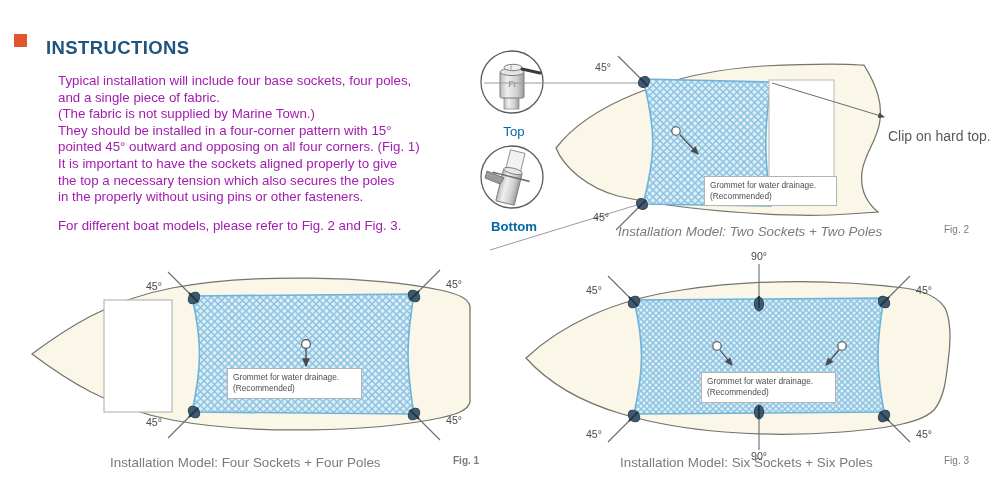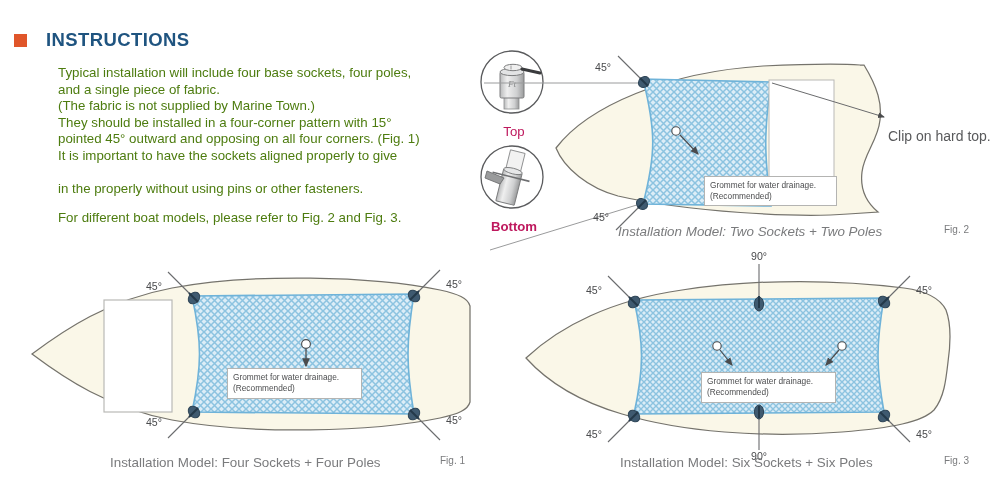--- a/index.html
+++ b/index.html
@@ -9,38 +9,38 @@
     color:#58595b;
   }
   .abs{position:absolute;}
 
   
   #instructions-block{left:14px;top:26px;width:470px;}
   #instr-bullet{
     position:absolute;left:0;top:8px;width:13px;height:13px;background:#e0562a;
   }
   #instr-heading{
-    margin:4px 0 0 32px;font-size:18.5px;font-weight:bold;letter-spacing:.4px;
+    margin:12px 0 0 32px;font-size:18.5px;font-weight:bold;letter-spacing:.4px;
     color:#1f5480;line-height:20px;
   }
   .instr-para{
-    margin:0 0 0 44px;font-size:13.3px;line-height:16.6px;color:#4d7c0f;
+    margin:0 0 0 44px;font-size:13.3px;line-height:16.6px;color:#a21caf;
   }
   #instr-p1{margin-top:15px;}
   #instr-p2{margin-top:0;}
   #instr-p3{margin-top:12px;}
 
   
   .cap{
     font-size:13.4px;color:#7a7b7d;white-space:nowrap;
   }
   .figno{font-size:10px;color:#7a7b7d;white-space:nowrap;}
   .deg{font-size:10.6px;fill:#4a4b4d;}
   .detail-label{
-    font-size:13.2px;color:#be185d;text-align:center;white-space:nowrap;
+    font-size:13.2px;color:#0369a1;text-align:center;white-space:nowrap;
   }
   .clip-label{font-size:14px;color:#58595b;white-space:nowrap;}
   svg{display:block;overflow:visible;}
   .grom-txt{font-size:8.3px;fill:#4c4d4f;}
 </style>
 </head>
 <body>
 
 <div class="abs" id="instructions-block">
   <div id="instr-bullet"></div>
@@ -49,21 +49,21 @@
   <p class="instr-para" id="instr-p1">
     <span>Typical installation will include four base sockets, four poles,</span><br>
     <span>and a single piece of fabric.</span><br>
     <span>(The fabric is not supplied by Marine Town.)</span>
   </p>
 
   <p class="instr-para" id="instr-p2">
     <span>They should be installed in a four-corner pattern with 15°</span><br>
     <span>pointed 45° outward and opposing on all four corners. (Fig. 1)</span><br>
     <span>It is important to have the sockets aligned properly to give</span><br>
-    <br>
+    <span>the top a necessary tension which also secures the poles</span><br>
     <span>in the properly without using pins or other fasteners.</span>
   </p>
 
   <p class="instr-para" id="instr-p3">
     <span>For different boat models, please refer to Fig. 2 and Fig. 3.</span>
   </p>
 </div>
 
 <svg class="abs" style="left:0;top:0;width:0;height:0;">
   <defs>
@@ -208,21 +208,21 @@
     </g>
   </svg>
 
   <div class="abs" style="left:205px;top:106px;width:124px;background:#fff;border:1px solid #b4b4b2;padding:3px 4px 4px 5px;">
     <div class="grom-txt" style="font-size:8.3px;color:#4c4d4f;line-height:11px;">Grommet for water drainage.</div>
     <div class="grom-txt" style="font-size:8.3px;color:#4c4d4f;line-height:11px;">(Recommended)</div>
   </div>
 </div>
 
 <div class="abs cap" style="left:110px;top:455px;">Installation Model: Four Sockets + Four Poles</div>
-<div class="abs figno" style="left:440px;top:455px;">Fig. 1</div>
+<div class="abs figno" style="left:453px;top:455px;font-weight:bold;">Fig. 1</div>
 
 <div class="abs" style="left:512px;top:262px;">
   <svg width="470" height="190" viewBox="0 0 470 190">
 
     <path d="M14 96 C48 64 100 38 170 28 C250 16 330 18 392 26
              C414 29 428 36 434 48 C440 64 438 86 436 100
              C434 118 432 136 422 148 C410 160 380 166 330 170
              C250 176 170 170 110 152 C62 138 32 116 14 96 Z" fill="#faf7e8" stroke="#75736c" stroke-width="1.25"></path>
 
     <path d="M122 38 C132 82 132 106 122 152 L372 150 C364 106 364 82 372 36 Z" fill="url(#meshsm)" stroke="#6fb3d9" stroke-width="1.6"></path>

